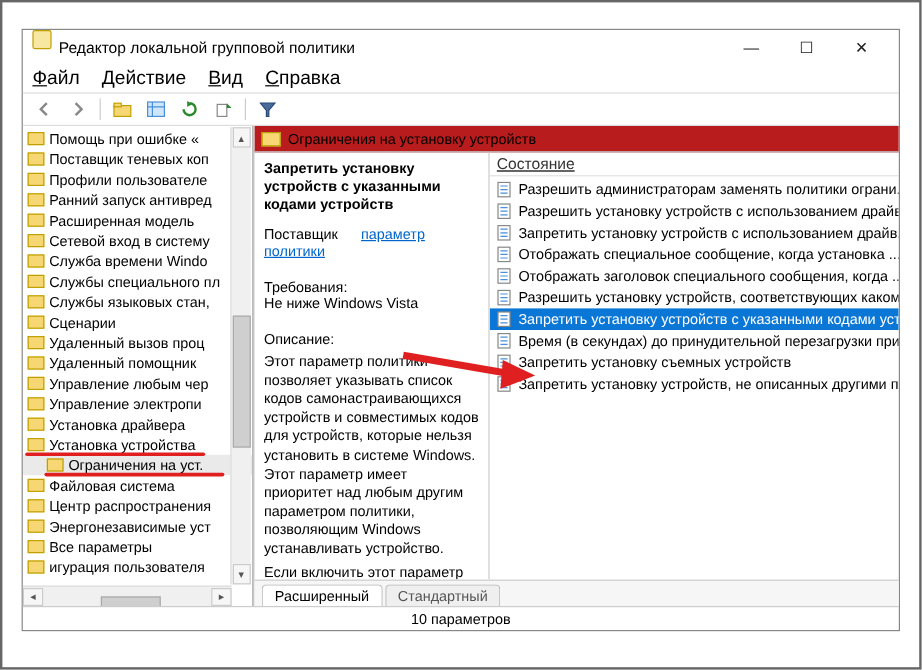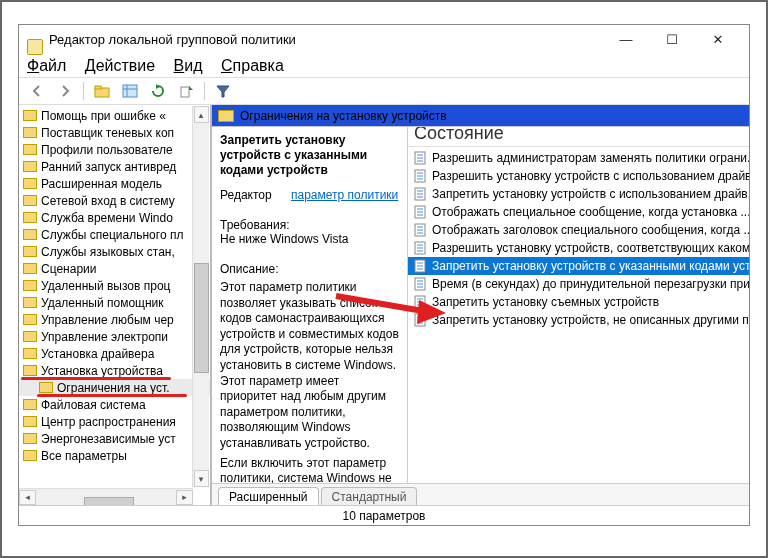--- a/index.html
+++ b/index.html
@@ -1,50 +1,50 @@
 <!DOCTYPE html>
 <html><head>
 <meta charset="utf-8">
 <style>
   * { box-sizing: border-box; }
   html, body { margin: 0; padding: 0; }
   body { font-family: "Segoe UI", Tahoma, sans-serif; font-size: 12px; background: #fff; }
   .outer { width: 768px; height: 558px; border: 2px solid #666; background: #fff; position: relative; padding: 4px; }
   .window { border: 1px solid #888; background: #fff; width: 732px; margin: 18px auto 0 auto; position: relative; }
-  .titlebar { height: 30px; line-height: 30px; display: flex; align-items: flex-end; padding: 0 8px; font-size: 13px; }
+  .titlebar { height: 30px; line-height: 30px; display: flex; align-items: flex-start; padding: 0 8px; font-size: 13px; }
   .title-icon { width: 16px; height: 16px; background: #f7e7a0; border: 1px solid #c0a000; margin-right: 6px; border-radius: 2px; }
   .title-text { flex: 1; }
   .win-ctrls { display: flex; }
   .win-btn { width: 46px; height: 30px; display: flex; align-items: center; justify-content: center; font-family: Arial, sans-serif; font-size: 13px; color: #222; }
   .menubar { padding: 2px 8px; font-size: 16px; }
   .menubar span { margin-right: 14px; }
   .menubar span u { text-decoration: underline; }
   .toolbar { border-top: 1px solid #ddd; border-bottom: 1px solid #ddd; height: 28px; display: flex; align-items: center; padding: 0 6px; gap: 4px; }
   .tbtn { width: 24px; height: 22px; display: flex; align-items: center; justify-content: center; border: 1px solid transparent; }
   .tbtn svg { display: block; }
   .body { display: flex; height: 400px; }
   .tree { width: 192px; border-right: 1px solid #bbb; overflow: hidden; position: relative; }
   .tree-inner { padding: 2px 0; }
   .tree-row { display: flex; align-items: center; height: 17px; padding-left: 4px; white-space: nowrap; overflow: hidden; }
   .tree-row.indent { padding-left: 20px; }
   .folder { width: 14px; height: 11px; background: #f7d774; border: 1px solid #c0a000; margin-right: 4px; flex: 0 0 auto; }
   .sel-row { background: #eaeaea; text-align: right; }
   .underline-red { position: absolute; height: 3px; background: #e02020; border-radius: 2px; }
   .vsplit { border-left: 1px solid #bbb; flex: 1; display: flex; flex-direction: column; overflow: hidden; }
-  .content-header { background: #1d4ed8; border-bottom: 1px solid #c4c4c4; height: 22px; display: flex; align-items: center; padding: 0 6px; font-size: 12px; }
+  .content-header { background: #b91c1c; border-bottom: 1px solid #c4c4c4; height: 22px; display: flex; align-items: center; padding: 0 6px; font-size: 12px; }
   .ch-folder { width: 16px; height: 12px; background: #f7d774; border: 1px solid #c0a000; margin-right: 6px; }
   .content-body { flex: 1; display: flex; overflow: hidden; }
   .descpane { width: 196px; border-right: 1px solid #ccc; padding: 6px 8px; font-size: 12px; overflow: hidden; }
   .desc-title { font-weight: bold; margin-bottom: 10px; line-height: 1.25; }
   .desc-link { color: #0066cc; text-decoration: underline; cursor: pointer; margin-left: 16px; }
   .desc-sec-h { margin-top: 4px; }
   .desc-sec-b { margin-top: 0; }
   .desc-block { margin-top: 4px; line-height: 1.3; }
   .listpane { flex: 1; display: flex; flex-direction: column; overflow: hidden; }
-  .list-head-row { display: flex; font-size: 18px; border-bottom: 1px solid #e0e0e0; height: 20px; align-items: flex-end; padding-left: 4px; }
+  .list-head-row { display: flex; font-size: 13px; border-bottom: 1px solid #e0e0e0; height: 20px; align-items: flex-end; padding-left: 4px; text-decoration: underline; }
   .col-head { padding: 2px 6px 2px 2px; color: #333; }
   .list-body { flex: 1; padding: 2px 0; overflow: hidden; }
   .list-row { display: flex; align-items: center; height: 18px; padding-left: 4px; white-space: nowrap; overflow: hidden; font-size: 12px; }
   .list-row .icon { width: 16px; height: 14px; flex: 0 0 auto; margin-right: 4px; display: flex; align-items: center; justify-content: center; }
   .list-row.selected { background: #0a77d6; color: #fff; }
   .tabs { height: 22px; border-top: 1px solid #ccc; display: flex; align-items: flex-end; padding-left: 6px; font-size: 12px; background: #f6f6f6; }
   .tab { border: 1px solid #bbb; border-bottom: none; border-radius: 4px 4px 0 0; padding: 2px 10px; margin-right: 2px; background: #fff; position: relative; top: 1px; }
   .tab.inactive { background: #efefef; color: #555; }
   .statusbar { border-top: 1px solid #ccc; height: 20px; line-height: 20px; padding: 0 6px; font-size: 12px; text-align: center; }
   .scroll-h { height: 17px; background: #f0f0f0; border-top: 1px solid #ddd; display: flex; align-items: center; }
@@ -205,20 +205,24 @@
               <span>Центр распространения</span>
             </div>
             <div class="tree-row">
               <div class="folder"></div>
               <span>Энергонезависимые уст</span>
             </div>
             <div class="tree-row">
               <div class="folder"></div>
               <span>Все параметры</span>
             </div>
+            <div class="tree-row">
+              <div class="folder"></div>
+              <span>игурация пользователя</span>
+            </div>
           </div>
         <div class="scroll-h" style="position:absolute;bottom:0;left:0;right:17px;">
           <div class="sc-arrow">◂</div>
           <div style="flex:1;position:relative;">
               <div class="sc-thumb" style="position:absolute;left:48px;width:50px;"></div>
             </div>
           <div class="sc-arrow">▸</div>
         </div>
         <div class="vscroll">
           <div class="sc-arrow">▴</div>
@@ -233,21 +237,21 @@
         <div class="content-header">
           <div class="ch-folder"></div>
           <span>Ограничения на установку устройств</span>
         </div>
 
         <div class="content-body">
 
           <div class="descpane">
             <div class="desc-title">Запретить установку устройств с указанными кодами устройств</div>
             <div>
-              <span>Редактор </span><span class="desc-link">параметр политики</span>
+              <span>Поставщик </span><span class="desc-link">параметр политики</span>
             </div>
             <div style="height:12px;"></div>
             <div class="desc-sec-h">Требования:</div>
             <div class="desc-sec-b">Не ниже Windows Vista</div>
             <div style="height:12px;"></div>
             <div class="desc-sec-h">Описание:</div>
             <div class="desc-block">Этот параметр политики позволяет указывать список кодов самонастраивающихся устройств и совместимых кодов для устройств, которые нельзя установить в системе Windows. Этот параметр имеет приоритет над любым другим параметром политики, позволяющим Windows устанавливать устройство.</div>
             <div class="desc-block">Если включить этот параметр политики, система Windows не сможет устанавливать</div>
           </div>
 

